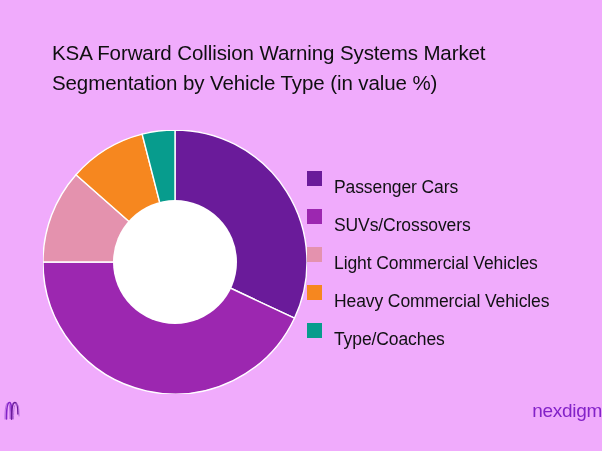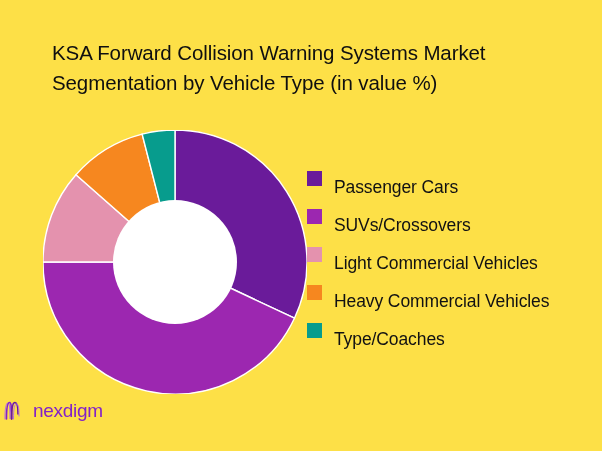--- a/index.html
+++ b/index.html
@@ -5,21 +5,21 @@
   * { margin:0; padding:0; box-sizing:border-box; }
   html, body {
     width:602px; height:451px;
     background:#ffffff;
     font-family:"Liberation Sans", sans-serif;
     overflow:hidden;
   }
   #page {
     position:relative;
     width:602px; height:451px;
-    background:#fde047;
+    background:#f0abfc;
   }
   #chart-title {
     position:absolute;
     left:52px; top:38px;
     width:490px;
     font-size:20.5px;
     line-height:30px;
     color:#0f0f10;
     letter-spacing:-0.1px;
     font-weight:400;
@@ -52,21 +52,21 @@
     color:#111113;
     letter-spacing:-0.1px;
     margin-top:8px;
   }
   #brand {
     position:absolute;
     left:0; top:398px;
     width:602px;
     display:flex;
     align-items:center;
-    justify-content:flex-start;
+    justify-content:space-between;
   }
   #brand-mark { width:26px; height:26px; margin-right:7px; display:block; }
   #brand-name {
     font-size:19px;
     color:#8322c8;
     letter-spacing:-0.3px;
     font-weight:400;
   }
 </style>
 </head>

